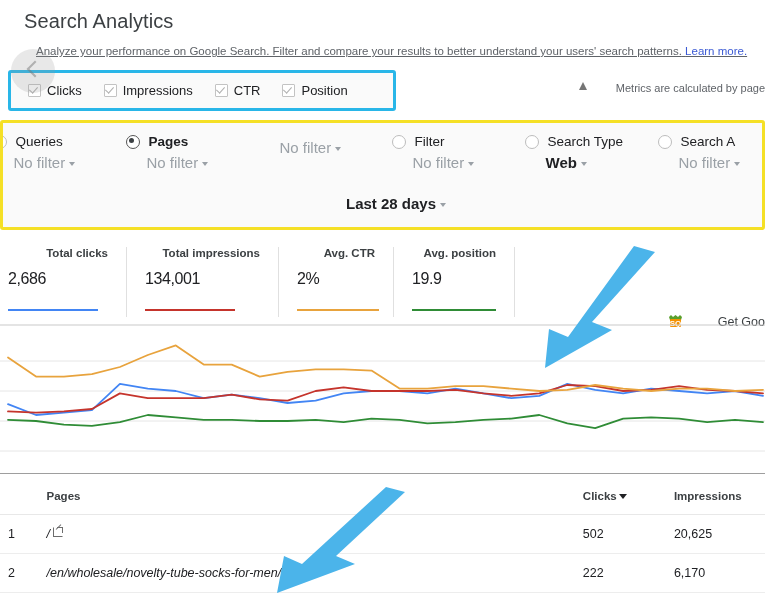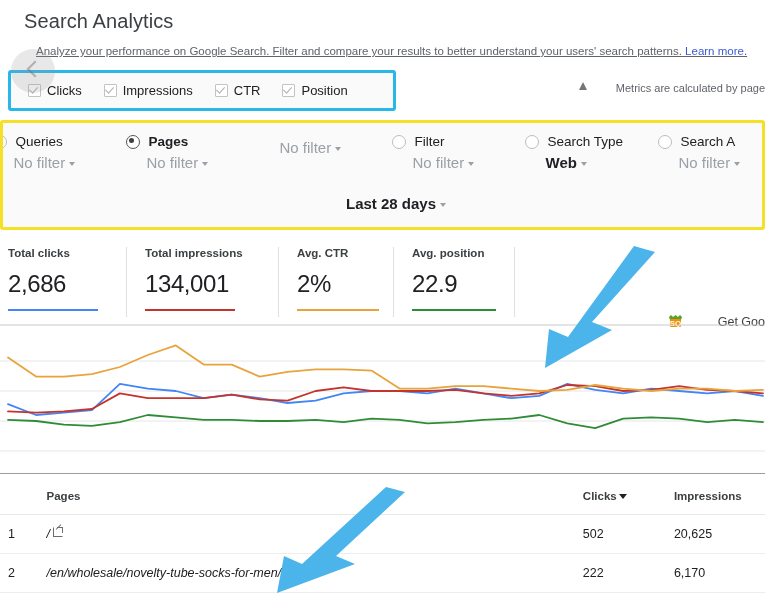--- a/index.html
+++ b/index.html
@@ -201,23 +201,24 @@
     height: 70px;
   }
   .sum-card:nth-child(2) { width: 115px; }
   .sum-card:nth-child(3) { width: 78px; }
   .sum-card:nth-child(4) { width: 84px; }
   .sum-title {
     font-size: 11.5px;
     font-weight: bold;
     color: #3c4043;
     white-space: nowrap;
+    text-align: right;
   }
   .sum-value {
-    font-size: 24px;
+    font-size: 16px;
     font-weight: 400;
     color: #202124;
     margin-top: 11px;
     letter-spacing: -0.4px;
   }
   .sum-underline {
     position: absolute;
     bottom: 6px;
     left: 0;
     width: 90px;
@@ -475,21 +476,21 @@
   </div>
 
   <div class="sum-card">
     <div class="sum-title">Avg. CTR</div>
     <div class="sum-value">2%</div>
     <div class="sum-underline" style="background:#e8a33d;width:82px"></div>
   </div>
 
   <div class="sum-card">
     <div class="sum-title">Avg. position</div>
-    <div class="sum-value">22.9</div>
+    <div class="sum-value">19.9</div>
     <div class="sum-underline" style="background:#2f8c36;width:84px"></div>
   </div>
 
   <div class="get-goo">
     <span class="sq-icon">
       <svg width="15" height="15" viewBox="0 0 15 15">
         <path d="M1 3 L3 1 L5 3 L7.5 1 L10 3 L12 1 L14 3 L13 6 L2 6 Z" fill="#5aa02c"></path>
         <rect x="2" y="5" width="11" height="8" rx="1" fill="#f59100"></rect>
         <text x="7.5" y="12" font-family="Liberation Sans, sans-serif" font-size="8" font-weight="bold" fill="#ffffff" text-anchor="middle">SQ</text>
       </svg>

